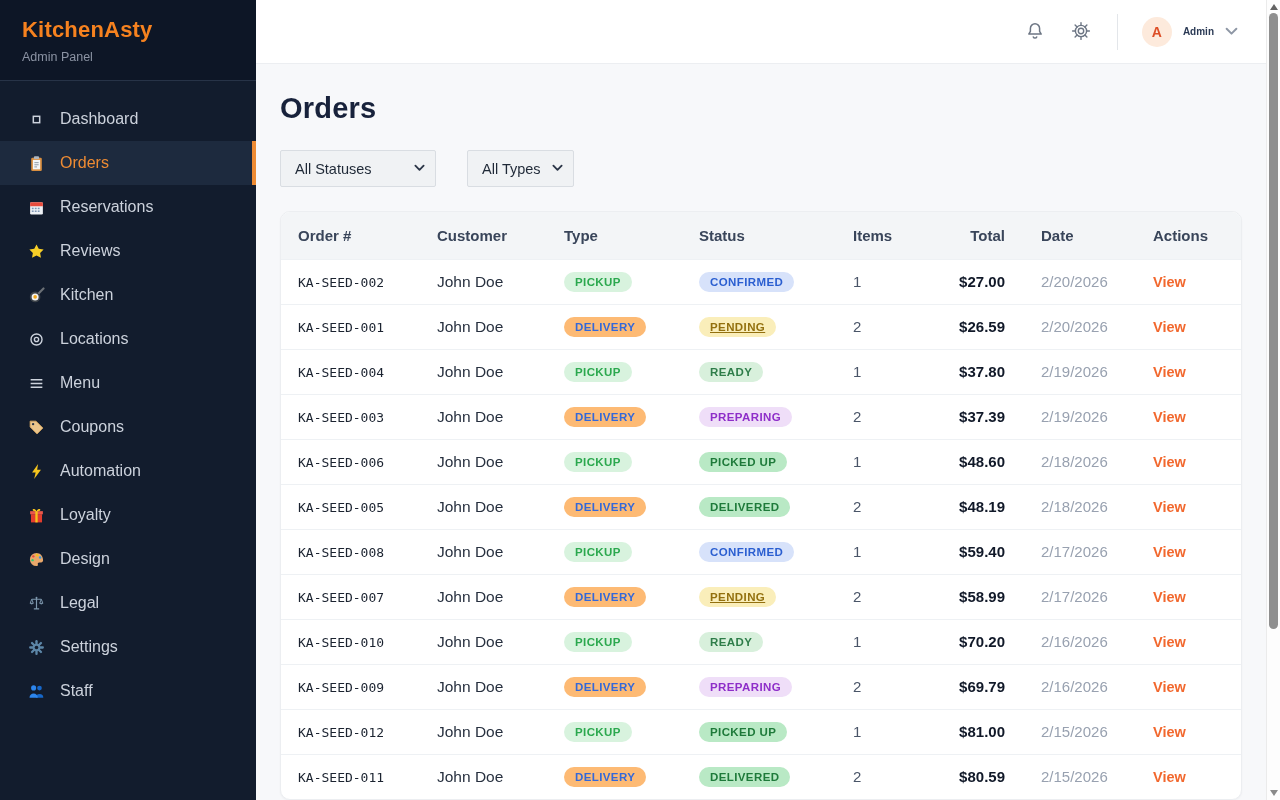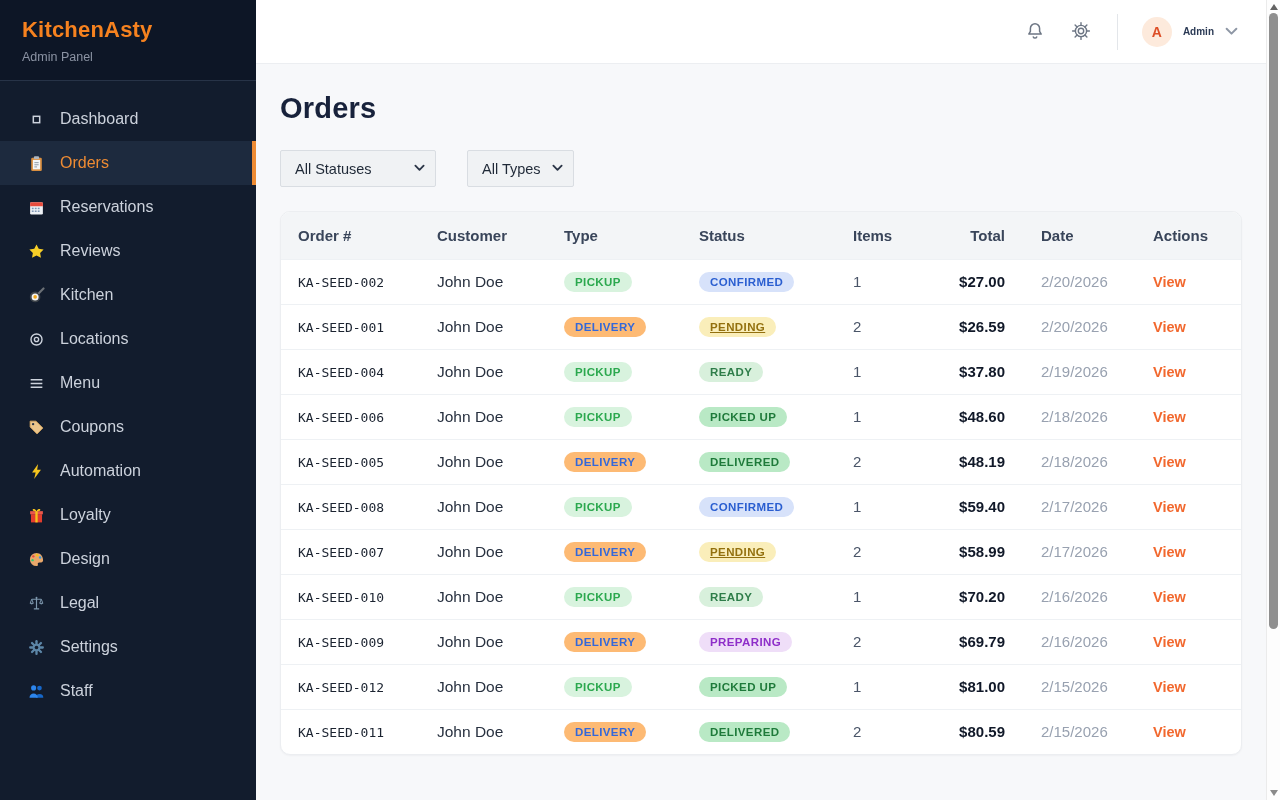--- a/index.html
+++ b/index.html
@@ -353,20 +353,30 @@
               <td class="cell-order"><span class="order-no">KA-SEED-004</span></td>
               <td class="cell-customer">John Doe</td>
               <td class="cell-type"><span class="badge b-pickup">PICKUP</span></td>
               <td class="cell-status"><span class="badge b-ready">READY</span></td>
               <td class="cell-items">1</td>
               <td class="cell-total">$37.80</td>
               <td class="cell-date">2/19/2026</td>
               <td class="cell-actions"><span class="view-link">View</span></td>
             </tr>
             <tr>
+              <td class="cell-order"><span class="order-no">KA-SEED-003</span></td>
+              <td class="cell-customer">John Doe</td>
+              <td class="cell-type"><span class="badge b-delivery">DELIVERY</span></td>
+              <td class="cell-status"><span class="badge b-preparing">PREPARING</span></td>
+              <td class="cell-items">2</td>
+              <td class="cell-total">$37.39</td>
+              <td class="cell-date">2/19/2026</td>
+              <td class="cell-actions"><span class="view-link">View</span></td>
+            </tr>
+            <tr>
               <td class="cell-order"><span class="order-no">KA-SEED-006</span></td>
               <td class="cell-customer">John Doe</td>
               <td class="cell-type"><span class="badge b-pickup">PICKUP</span></td>
               <td class="cell-status"><span class="badge b-picked-up">PICKED UP</span></td>
               <td class="cell-items">1</td>
               <td class="cell-total">$48.60</td>
               <td class="cell-date">2/18/2026</td>
               <td class="cell-actions"><span class="view-link">View</span></td>
             </tr>
             <tr>

